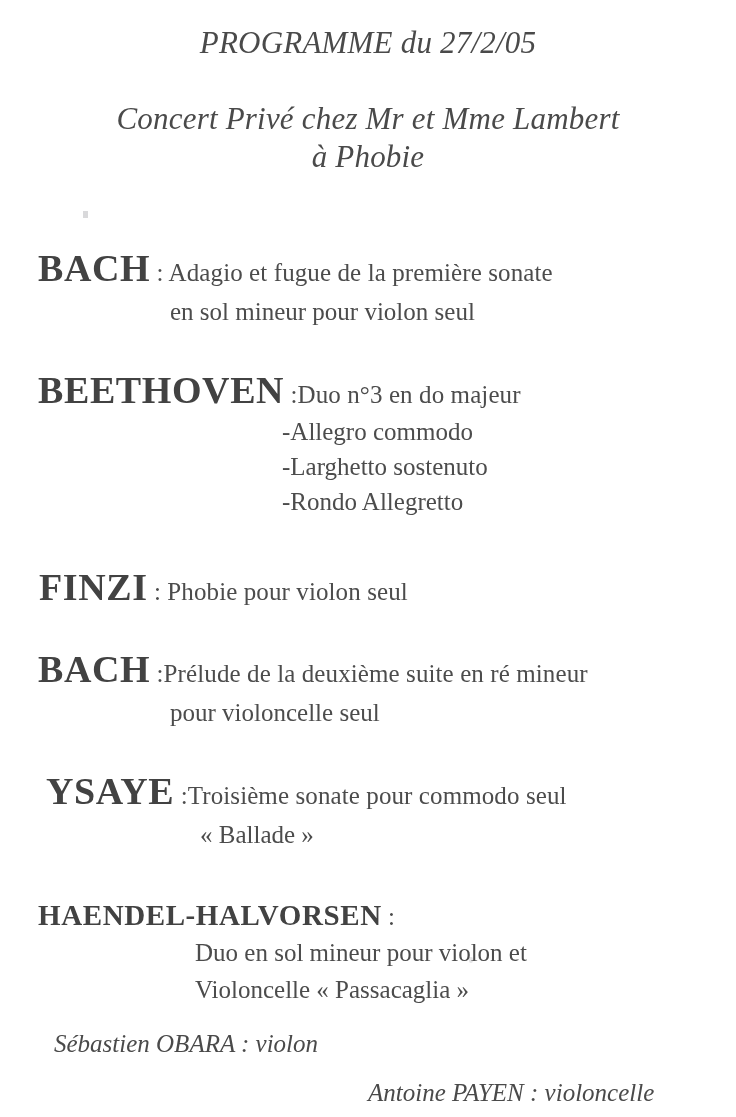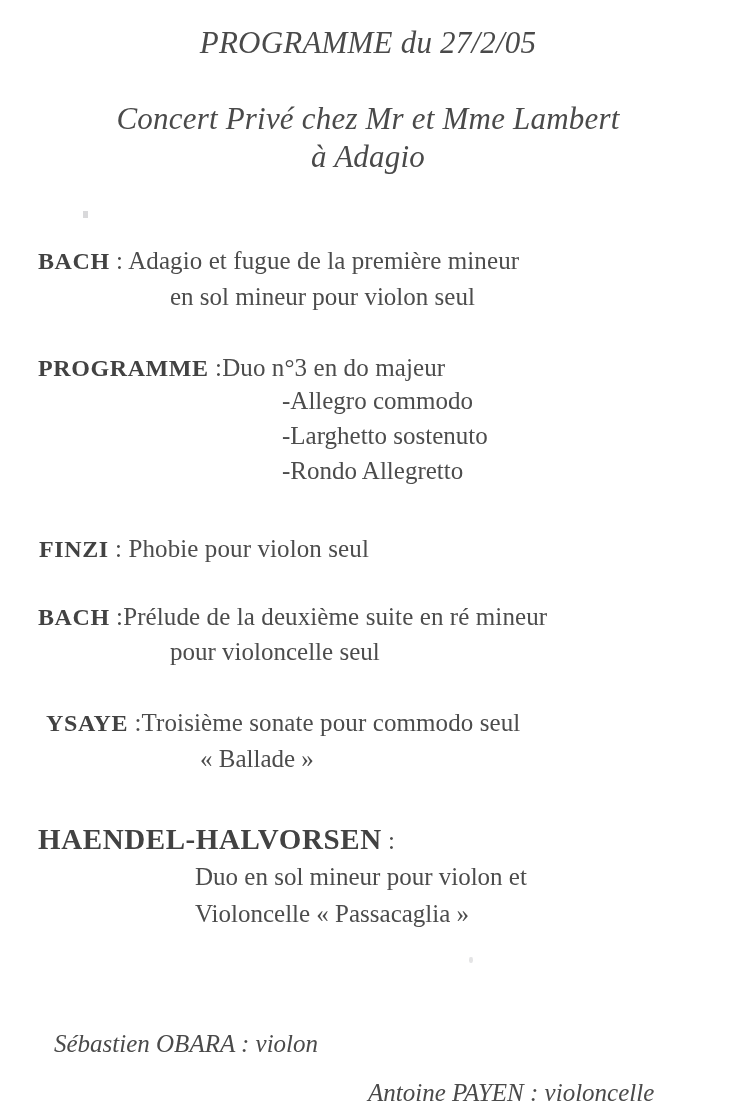--- a/index.html
+++ b/index.html
@@ -77,21 +77,21 @@
     position: relative;
     width: 736px;
   }
   .entry-head {
     display: block;
     white-space: nowrap;
     line-height: 1.18;
   }
   .composer {
     font-weight: bold;
-    font-size: 24px;
+    font-size: 38px;
     letter-spacing: 0.6px;
     color: #424242;
   }
   .composer.small {
     font-size: 29px;
     margin-top: 22px;
   }
   .work {
     font-size: 25px;
     color: #4c4c4c;
@@ -142,38 +142,38 @@
   .performer.cello  { margin-left: 352px; margin-top: 16px; }
 </style>
 </head>
 <body>
 
 <div class="page">
 
   <div class="title-block">
     <div class="title-line l1">PROGRAMME du 27/2/05</div>
     <div class="title-line l2">Concert Privé chez Mr et Mme Lambert</div>
-    <div class="title-line l3">à Adagio</div>
+    <div class="title-line l3">à Phobie</div>
   </div>
 
   <div class="speck"></div>
   <div class="speck2"></div>
 
   <div class="programme">
 
     <div class="entry" id="entry-bach1">
       <div class="entry-head">
-        <span class="composer">BACH</span><span class="work"> : </span><span class="work">Adagio et fugue de la première mineur</span>
+        <span class="composer">BACH</span><span class="work"> : </span><span class="work">Adagio et fugue de la première sonate</span>
       </div>
       <span class="sub">en sol mineur pour violon seul</span>
     </div>
 
     <div class="entry" id="entry-beethoven">
       <div class="entry-head">
-        <span class="composer">PROGRAMME</span><span class="work"> :</span><span class="work">Duo n°3 en do majeur</span>
+        <span class="composer">BEETHOVEN</span><span class="work"> :</span><span class="work">Duo n°3 en do majeur</span>
       </div>
       <span class="sub">-Allegro commodo</span>
       <span class="sub">-Larghetto sostenuto</span>
       <span class="sub">-Rondo Allegretto</span>
     </div>
 
     <div class="entry" id="entry-finzi">
       <div class="entry-head">
         <span class="composer">FINZI</span><span class="work"> : </span><span class="work">Phobie pour violon seul</span>
       </div>

